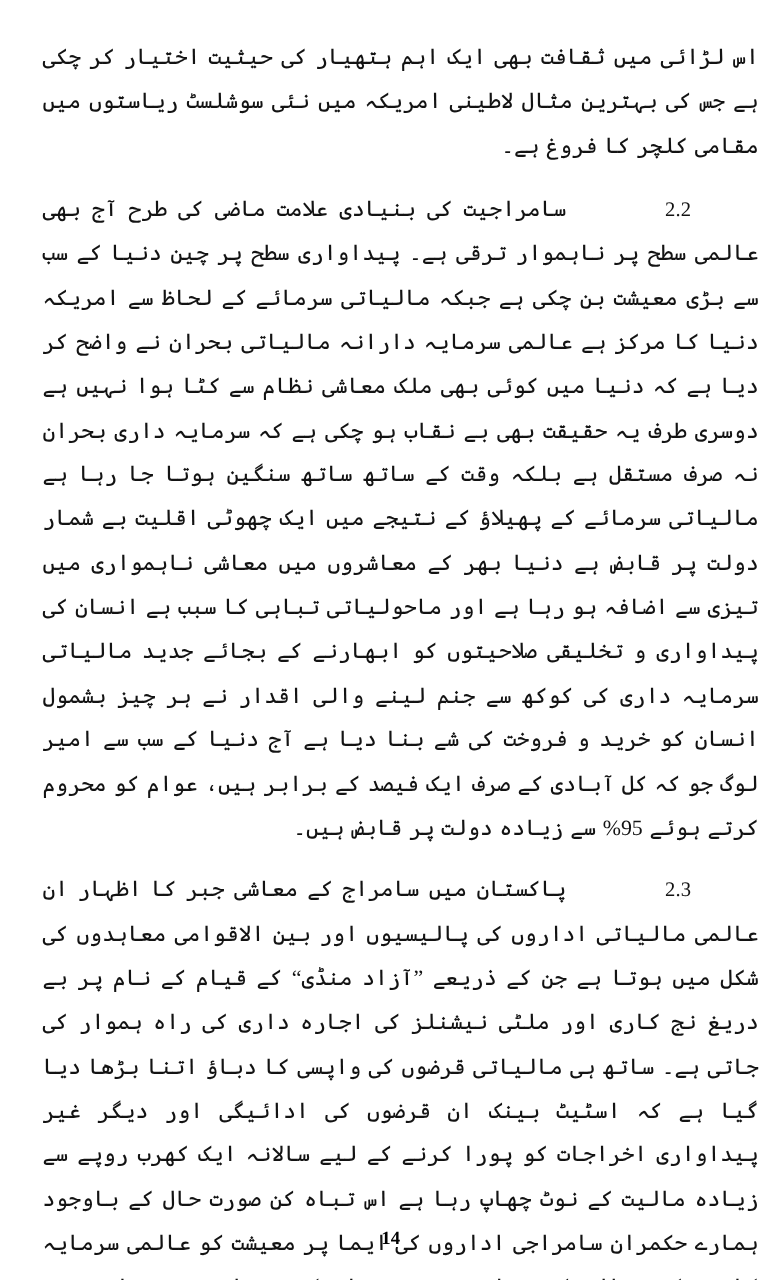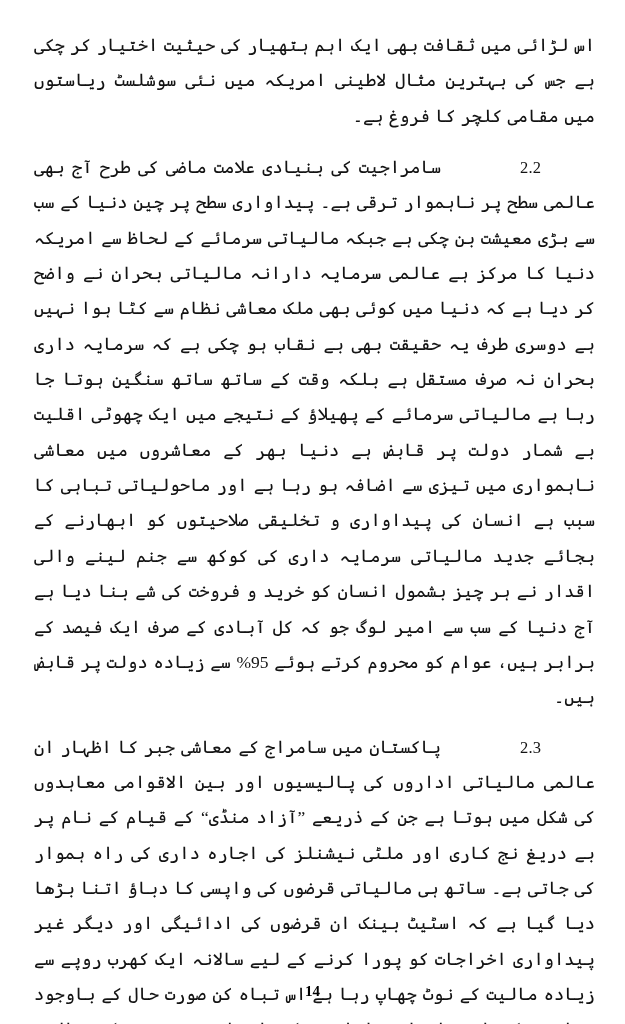--- a/index.html
+++ b/index.html
@@ -12,21 +12,21 @@
     height: 1024px;
     font-family: "Liberation Serif", "DejaVu Serif", serif;
     color: #111111;
     overflow: hidden;
   }
   .page {
     position: relative;
     width: 625px;
     height: 1024px;
     box-sizing: border-box;
-    padding: 28px 30px 20px 34px;
+    padding: 28px 18px 20px 34px;
     background: #ffffff;
   }
   .content {
     direction: rtl;
     text-align: justify;
     text-align-last: right;
   }
   .para {
     margin: 0 0 14px 0;
     font-size: 17.5px;

